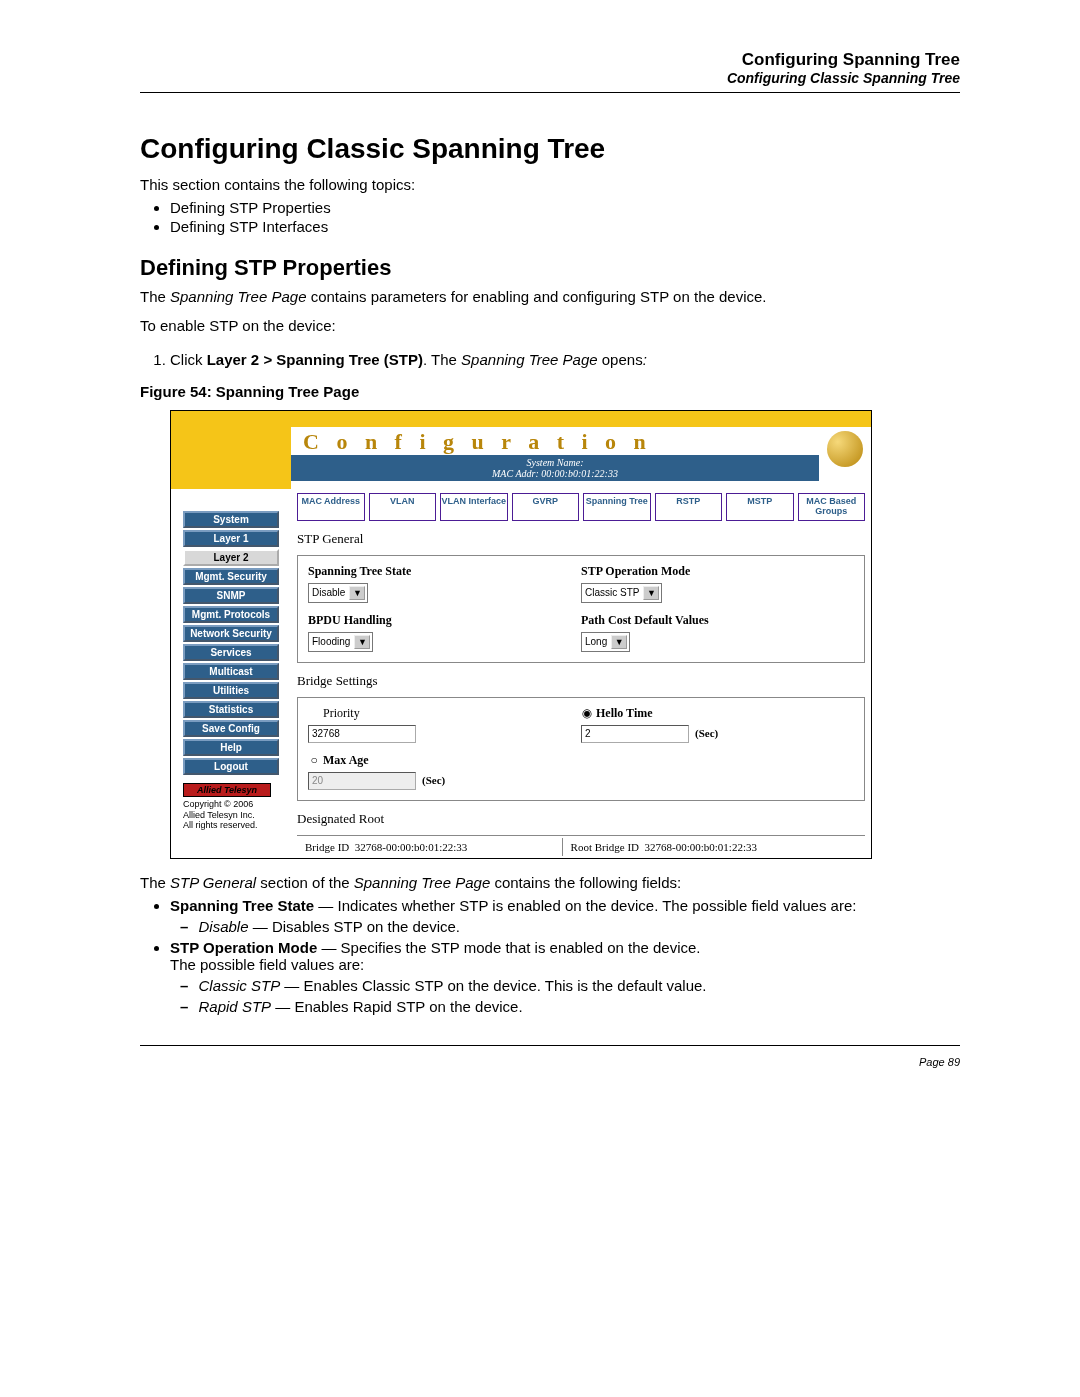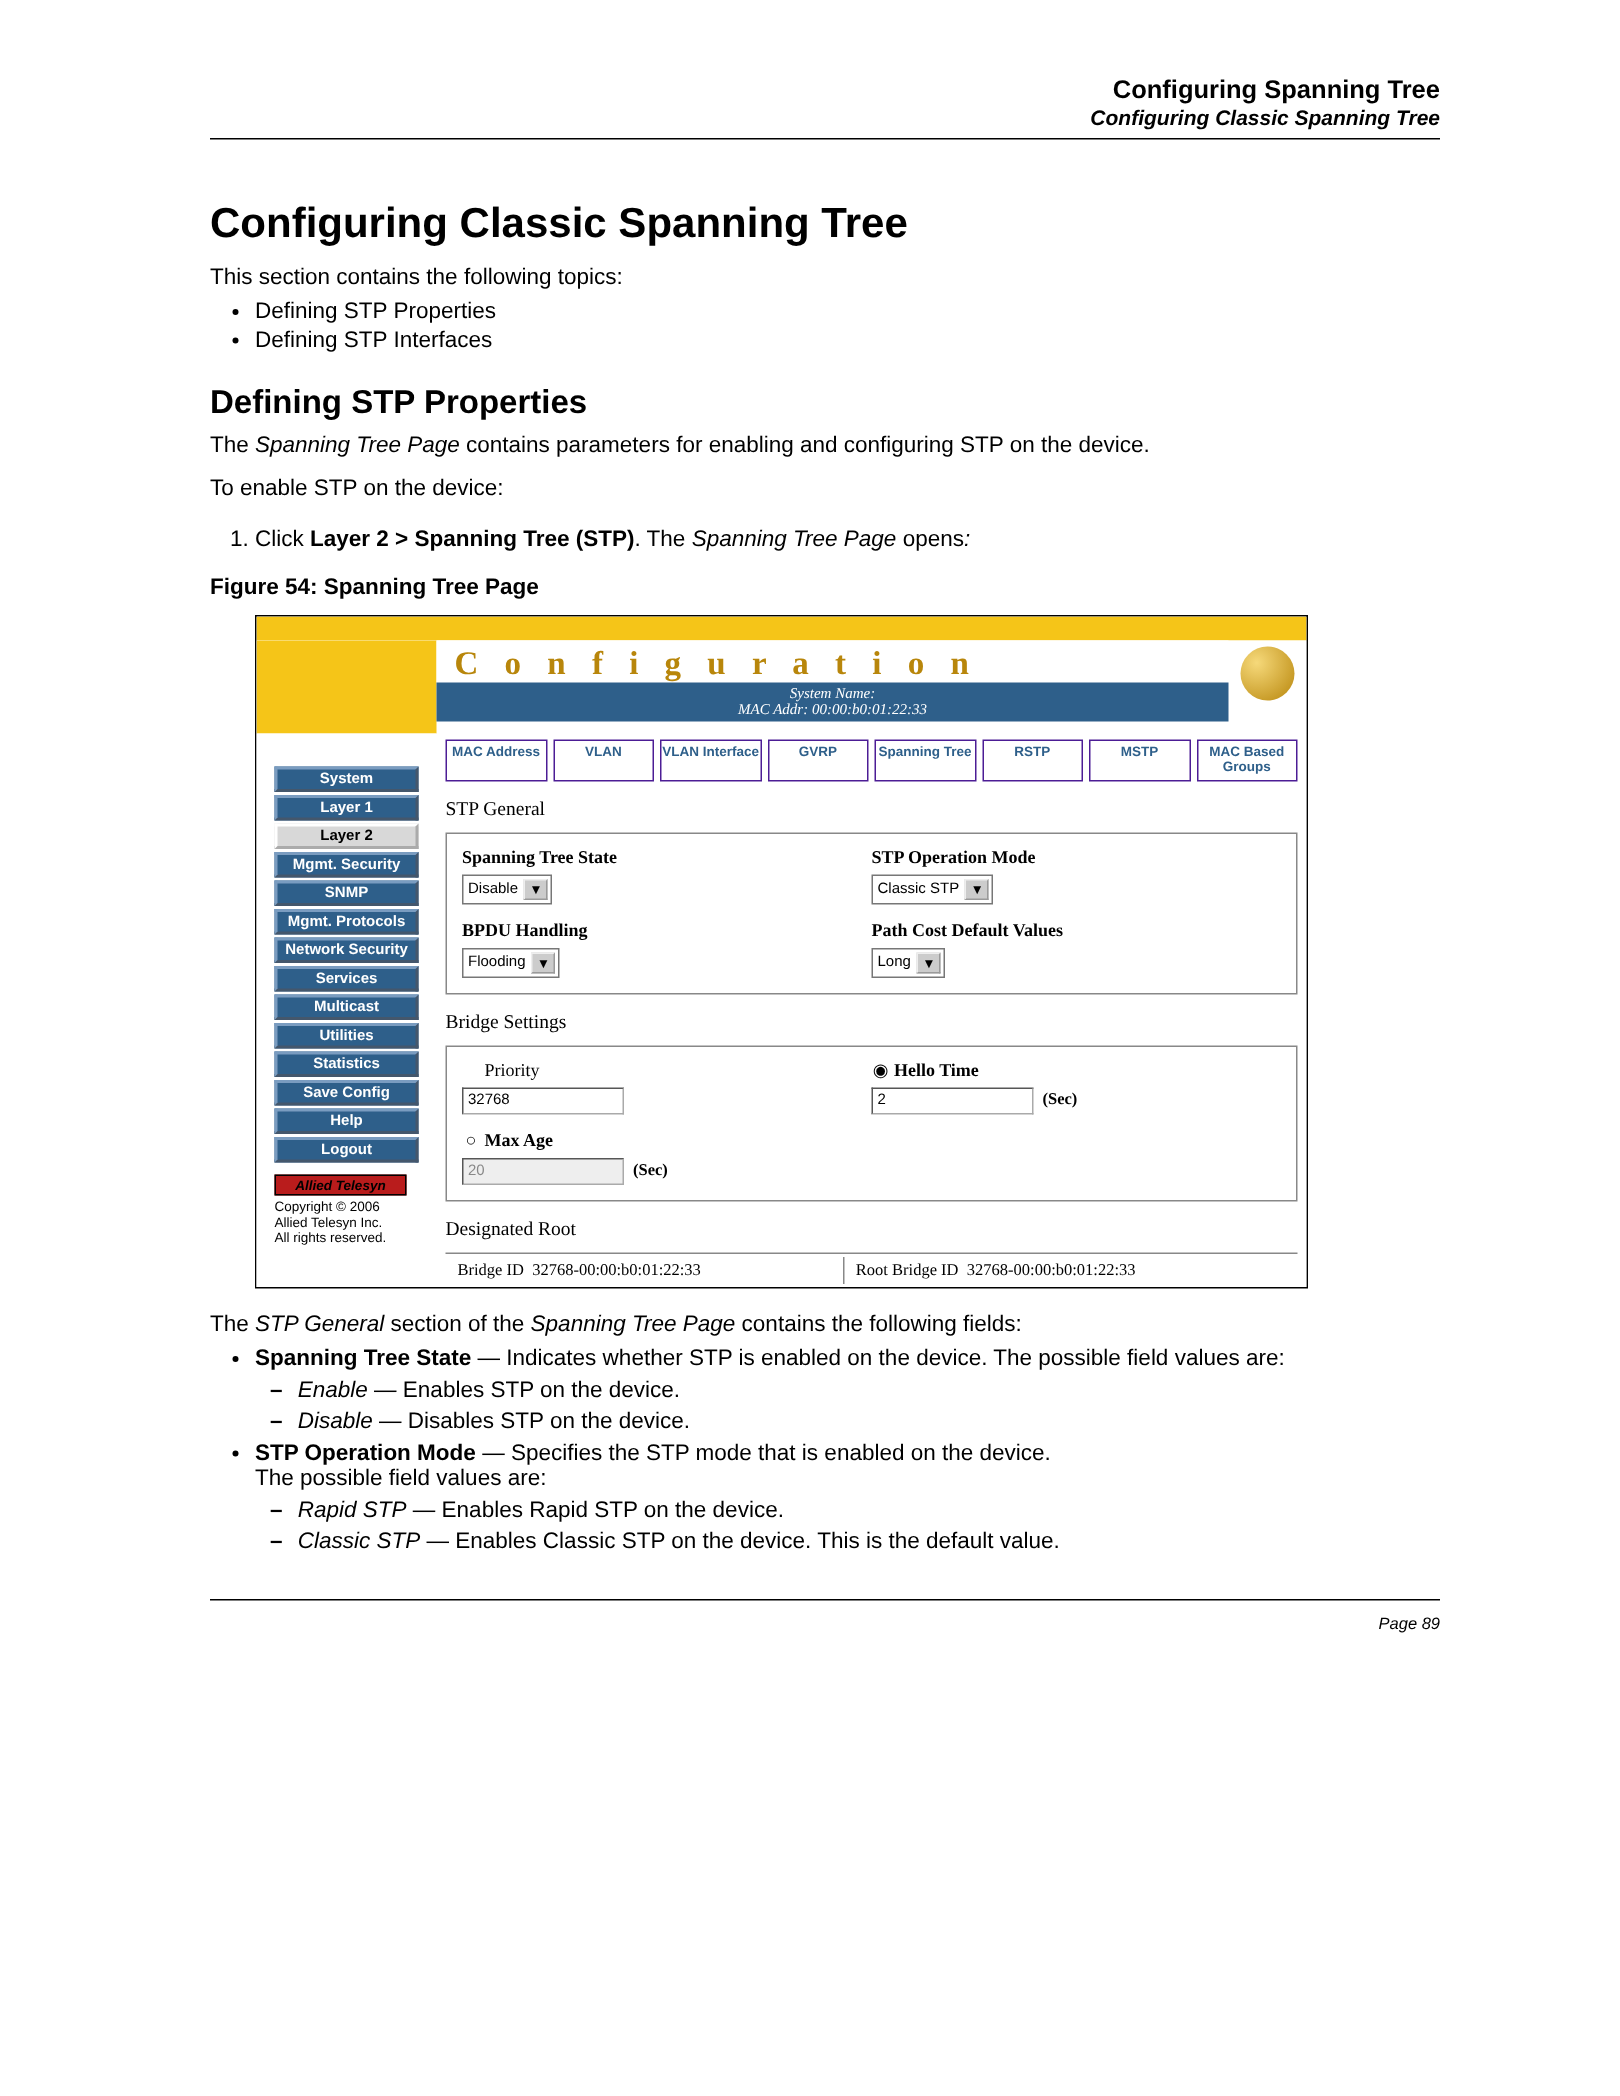--- a/index.html
+++ b/index.html
@@ -425,29 +425,28 @@
   </div>
 
   <div class="body-text">
     <span>The </span><i>STP General</i><span> section of the </span><i>Spanning Tree Page</i><span> contains the following fields:</span>
   </div>
 
   <ul class="bullet-list">
     <li>
       <b>Spanning Tree State</b><span> — Indicates whether STP is enabled on the device. The possible field values are:</span>
       <ul class="sub-list">
-        <li><i>Enable</i><span> — Enables STP on the device.</span></li>
         <li><i>Disable</i><span> — Disables STP on the device.</span></li>
       </ul>
     </li>
     <li>
       <b>STP Operation Mode</b><span> — Specifies the STP mode that is enabled on the device.</span><br>
       <span>The possible field values are:</span>
       <ul class="sub-list">
+        <li><i>Classic STP</i><span> — Enables Classic STP on the device. This is the default value.</span></li>
         <li><i>Rapid STP</i><span> — Enables Rapid STP on the device.</span></li>
-        <li><i>Classic STP</i><span> — Enables Classic STP on the device. This is the default value.</span></li>
       </ul>
     </li>
   </ul>
 
   <hr class="rule2">
   <div class="page-num">Page 89</div>
 </div>
 
 </body></html>

